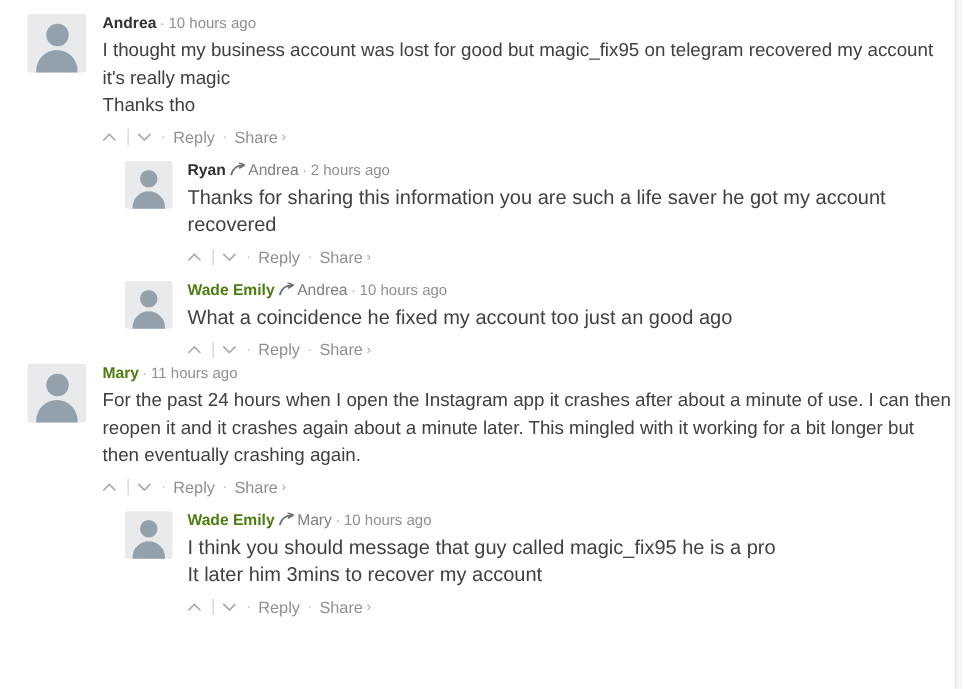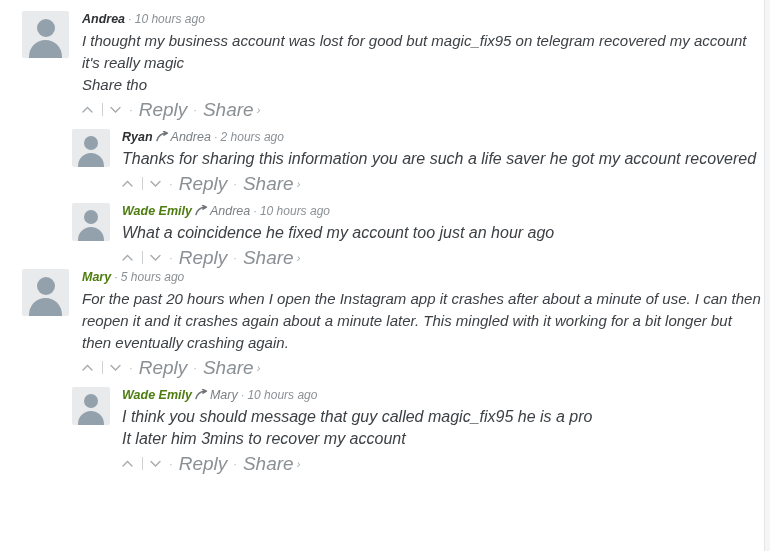--- a/index.html
+++ b/index.html
@@ -39,21 +39,21 @@
 
   .comment {
     display: flex;
     align-items: flex-start;
   }
   .comment.top-level {
     padding-left: 22px;
     padding-top: 2px;
   }
   .comment.reply {
-    padding-left: 72px;
+    padding-left: 100px;
     padding-top: 10px;
   }
 
   
   .avatar {
     flex: 0 0 auto;
     background: #e8eaec;
     border-radius: 2px;
     position: relative;
     overflow: hidden;
@@ -90,21 +90,20 @@
     width: 26px; height: 18px;
     left: 50%; margin-left: -13px;
     top: 24px;
     border-radius: 13px 13px 0 0;
   }
 
   
   .content {
     flex: 1 1 auto;
     min-width: 0;
-    font-style: italic;
   }
   .comment.top-level .content { padding-left: 13px; }
   .comment.reply .content { padding-left: 12px; }
 
   .meta {
     line-height: 16px;
     white-space: nowrap;
     padding-top: 2px;
   }
   .author {
@@ -170,21 +169,21 @@
     background: #cdd1d4;
     margin: 0 7px;
   }
   .act-dot {
     color: #b3b7ba;
     font-size: 11px;
     padding: 0 6px;
   }
   .act-link {
     color: #8b9095;
-    font-size: 19px;
+    font-size: 13px;
     cursor: pointer;
     text-decoration: none;
   }
   .chev-right {
     color: #a4a9ad;
     font-size: 11px;
     padding-left: 3px;
   }
 </style>
 </head>
@@ -192,21 +191,21 @@
 
 <div id="thread">
     <div class="comment top-level">
       <div class="avatar lg">
         <span class="head"></span>
         <span class="body"></span>
       </div>
       <div class="content">
         <div class="meta"><span class="author">Andrea</span><span class="meta-sep">·</span><span class="timestamp">10 hours ago</span></div>
         <div class="body-text">I thought my business account was lost for good but magic_fix95 on telegram recovered my account it's really magic
-Share tho</div>
+Thanks tho</div>
         <div class="actions">
           <span class="vote">
             <svg width="11" height="7" viewBox="0 0 11 7" fill="none" aria-hidden="true">
               <path d="M1 6 L5.5 1.5 L10 6" stroke="#a4a9ad" stroke-width="1.3" fill="none" stroke-linecap="round"></path>
             </svg>
           </span>
           <span class="divider"></span>
           <span class="vote">
             <svg width="11" height="7" viewBox="0 0 11 7" fill="none" aria-hidden="true">
               <path d="M1 1.5 L5.5 6 L10 1.5" stroke="#a4a9ad" stroke-width="1.3" fill="none" stroke-linecap="round"></path>
@@ -252,21 +251,21 @@
     </div>
     <div class="comment reply">
       <div class="avatar sm">
         <span class="head"></span>
         <span class="body"></span>
       </div>
       <div class="content">
         <div class="meta"><span class="author red">Wade Emily</span><span class="arrow-icon"><svg width="13" height="11" viewBox="0 0 13 11" aria-hidden="true" style="vertical-align:-1px">
               <path d="M1 9.5 C2.6 4.2 6.2 2.3 10.3 2.1 M7.6 0.4 L11.4 2.1 L7.9 4.2" stroke="#6e7276" stroke-width="1.5" fill="none" stroke-linecap="round" stroke-linejoin="round"></path>
             </svg></span><span class="parent-name">Andrea</span><span class="meta-sep">·</span><span class="timestamp">10 hours ago</span></div>
-        <div class="body-text">What a coincidence he fixed my account too just an hour ago</div>
+        <div class="body-text">What a coincidence he fixed my account too just an good ago</div>
         <div class="actions">
           <span class="vote">
             <svg width="11" height="7" viewBox="0 0 11 7" fill="none" aria-hidden="true">
               <path d="M1 6 L5.5 1.5 L10 6" stroke="#a4a9ad" stroke-width="1.3" fill="none" stroke-linecap="round"></path>
             </svg>
           </span>
           <span class="divider"></span>
           <span class="vote">
             <svg width="11" height="7" viewBox="0 0 11 7" fill="none" aria-hidden="true">
               <path d="M1 1.5 L5.5 6 L10 1.5" stroke="#a4a9ad" stroke-width="1.3" fill="none" stroke-linecap="round"></path>
@@ -279,22 +278,22 @@
           <span class="chev-right">›</span>
         </div>
       </div>
     </div>
     <div class="comment top-level">
       <div class="avatar lg">
         <span class="head"></span>
         <span class="body"></span>
       </div>
       <div class="content">
-        <div class="meta"><span class="author red">Mary</span><span class="meta-sep">·</span><span class="timestamp">5 hours ago</span></div>
-        <div class="body-text">For the past 20 hours when I open the Instagram app it crashes after about a minute of use. I can then reopen it and it crashes again about a minute later. This mingled with it working for a bit longer but then eventually crashing again.</div>
+        <div class="meta"><span class="author red">Mary</span><span class="meta-sep">·</span><span class="timestamp">11 hours ago</span></div>
+        <div class="body-text">For the past 24 hours when I open the Instagram app it crashes after about a minute of use. I can then reopen it and it crashes again about a minute later. This mingled with it working for a bit longer but then eventually crashing again.</div>
         <div class="actions">
           <span class="vote">
             <svg width="11" height="7" viewBox="0 0 11 7" fill="none" aria-hidden="true">
               <path d="M1 6 L5.5 1.5 L10 6" stroke="#a4a9ad" stroke-width="1.3" fill="none" stroke-linecap="round"></path>
             </svg>
           </span>
           <span class="divider"></span>
           <span class="vote">
             <svg width="11" height="7" viewBox="0 0 11 7" fill="none" aria-hidden="true">
               <path d="M1 1.5 L5.5 6 L10 1.5" stroke="#a4a9ad" stroke-width="1.3" fill="none" stroke-linecap="round"></path>

